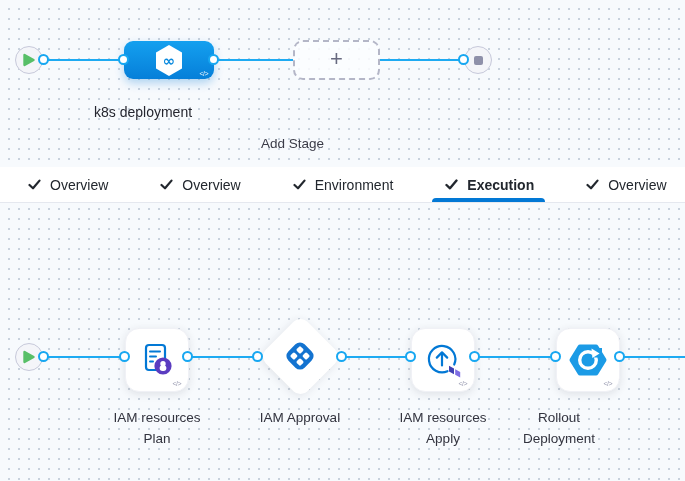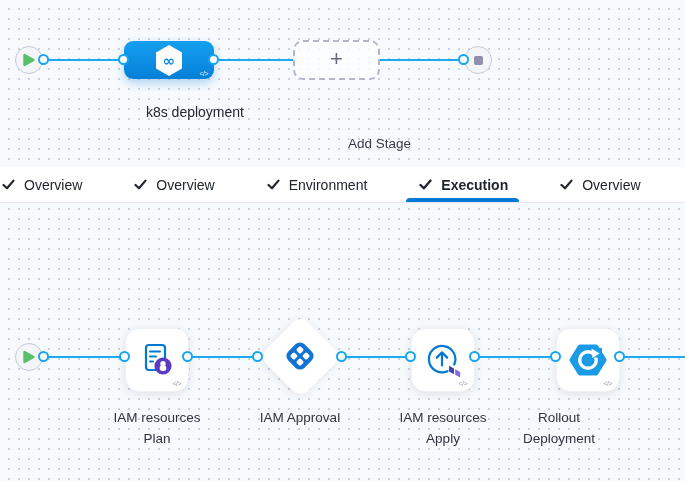--- a/index.html
+++ b/index.html
@@ -15,24 +15,24 @@
   
   .round-node{position:absolute;width:28px;height:28px;border-radius:50%;background:#f4f5f9;border:1.5px solid #c7c9da;box-sizing:border-box;display:flex;align-items:center;justify-content:center;}
   .stop-square{width:9px;height:9px;border-radius:2px;background:#8e90a9;}
   
   .stage-node{position:absolute;left:124px;top:41px;width:90px;height:38px;border-radius:9px;
     background:linear-gradient(180deg,#14a0ef,#067fd9);box-shadow:0 4px 10px rgba(2,120,213,.30);
     display:flex;align-items:center;justify-content:center;}
   .stage-code{position:absolute;right:6px;bottom:2px;font-size:7px;color:rgba(255,255,255,.92);letter-spacing:-.5px;}
   .add-stage{position:absolute;left:293px;top:40px;width:87px;height:40px;border-radius:10px;border:2px dashed #b4b6c7;background:rgba(252,253,255,.85);box-sizing:border-box;display:flex;align-items:center;justify-content:center;}
   .plus{font-size:22px;font-weight:300;color:#686a80;line-height:1;margin-top:-2px;}
-  .node-label{position:absolute;width:150px;text-align:right;font-size:14px;color:#25262f;}
+  .node-label{position:absolute;width:150px;text-align:left;font-size:14px;color:#25262f;}
   .node-label.small{font-size:13.5px;color:#3a3b47;margin-top:35px;}
   
-  .tab-bar{position:absolute;left:0;top:167px;width:685px;height:36px;background:#fff;border-bottom:1px solid rgba(208,214,226,.55);box-sizing:border-box;display:flex;align-items:stretch;padding-left:2px;gap:52px;}
+  .tab-bar{position:absolute;left:0;top:167px;width:685px;height:36px;background:#fff;border-bottom:1px solid rgba(208,214,226,.55);box-sizing:border-box;display:flex;align-items:stretch;padding-left:28px;gap:52px;}
   .tab{display:flex;align-items:center;gap:9px;font-size:14px;color:#22272e;position:relative;cursor:pointer;white-space:nowrap;}
   .tab--active{font-weight:700;}
   .tab-underline{position:absolute;left:-13px;right:-11px;bottom:0;height:4px;border-radius:4px 4px 0 0;background:#0278d5;}
   
   .step-card{position:absolute;top:328px;width:64px;height:64px;background:#fff;border:1px solid #f0f1f6;border-radius:14px;box-sizing:border-box;box-shadow:0 2px 8px rgba(40,41,61,.12);display:flex;align-items:center;justify-content:center;}
   .card-code{position:absolute;right:7px;bottom:4px;font-size:7px;color:#989ab0;letter-spacing:-.5px;}
   .diamond{position:absolute;left:271px;top:327px;width:59px;height:59px;background:#fff;border-radius:10px;box-shadow:0 2px 8px rgba(40,41,61,.10);transform:rotate(45deg);}
   .diamond-icon-wrap{position:absolute;left:281px;top:337px;width:38px;height:38px;display:flex;align-items:center;justify-content:center;}
   .step-label{position:absolute;top:399px;width:150px;text-align:center;font-size:13.5px;line-height:21px;color:#33343f;margin-top:8px;}
 </style>

